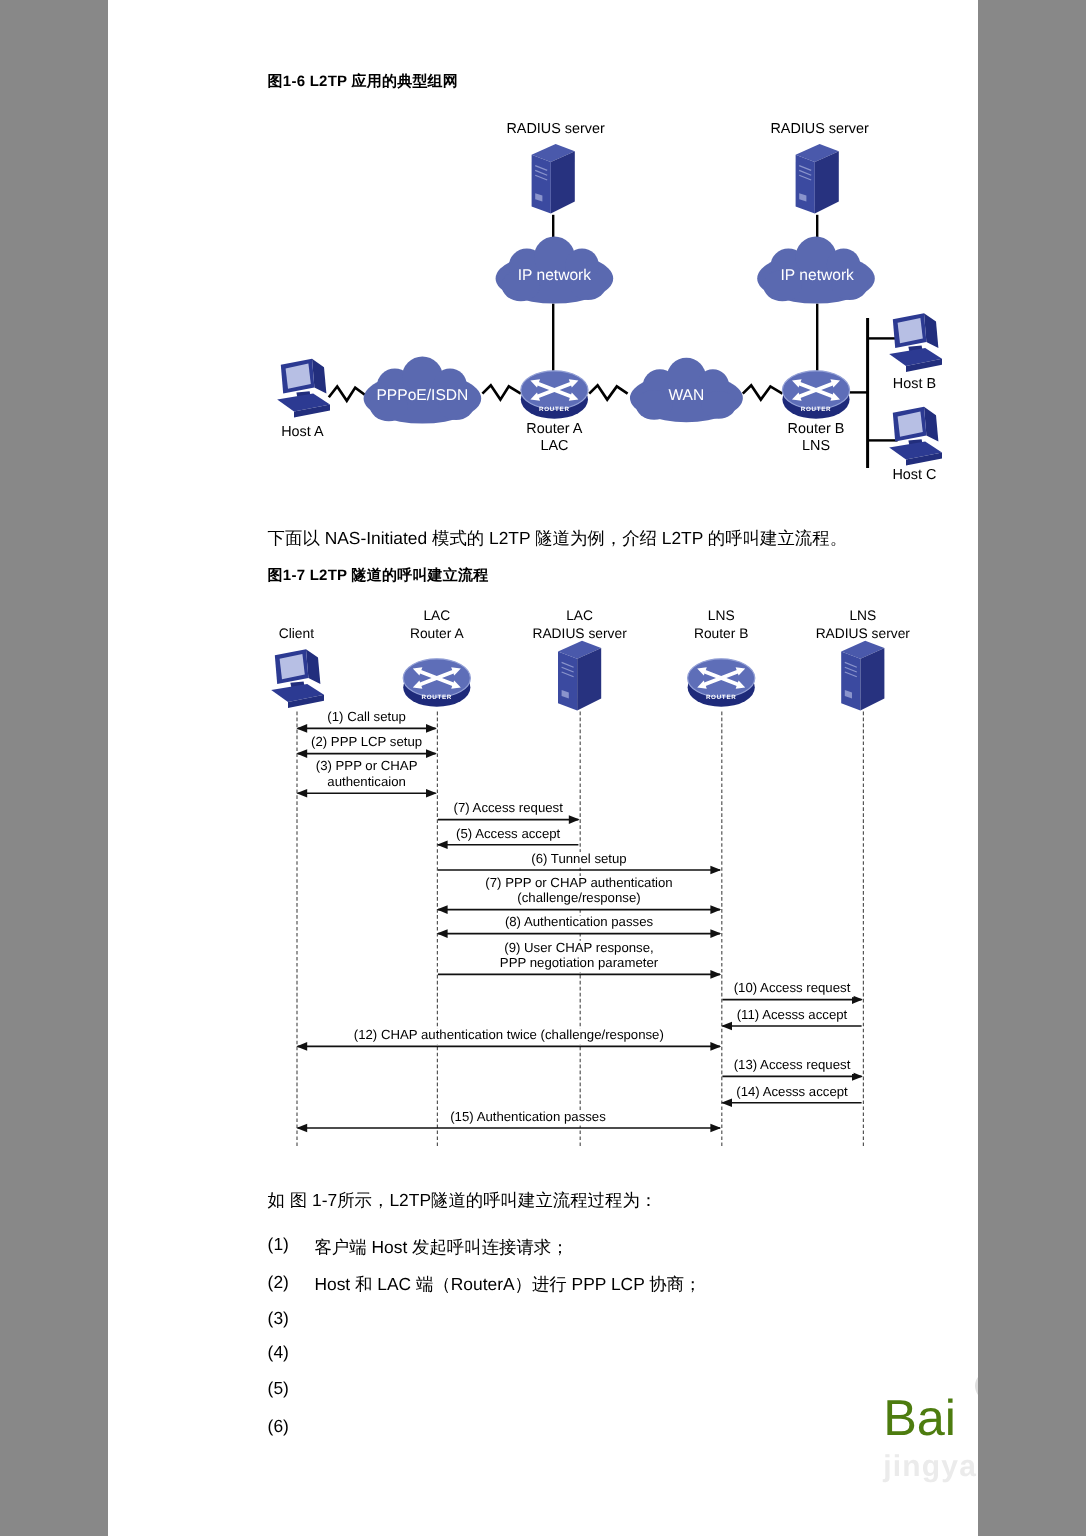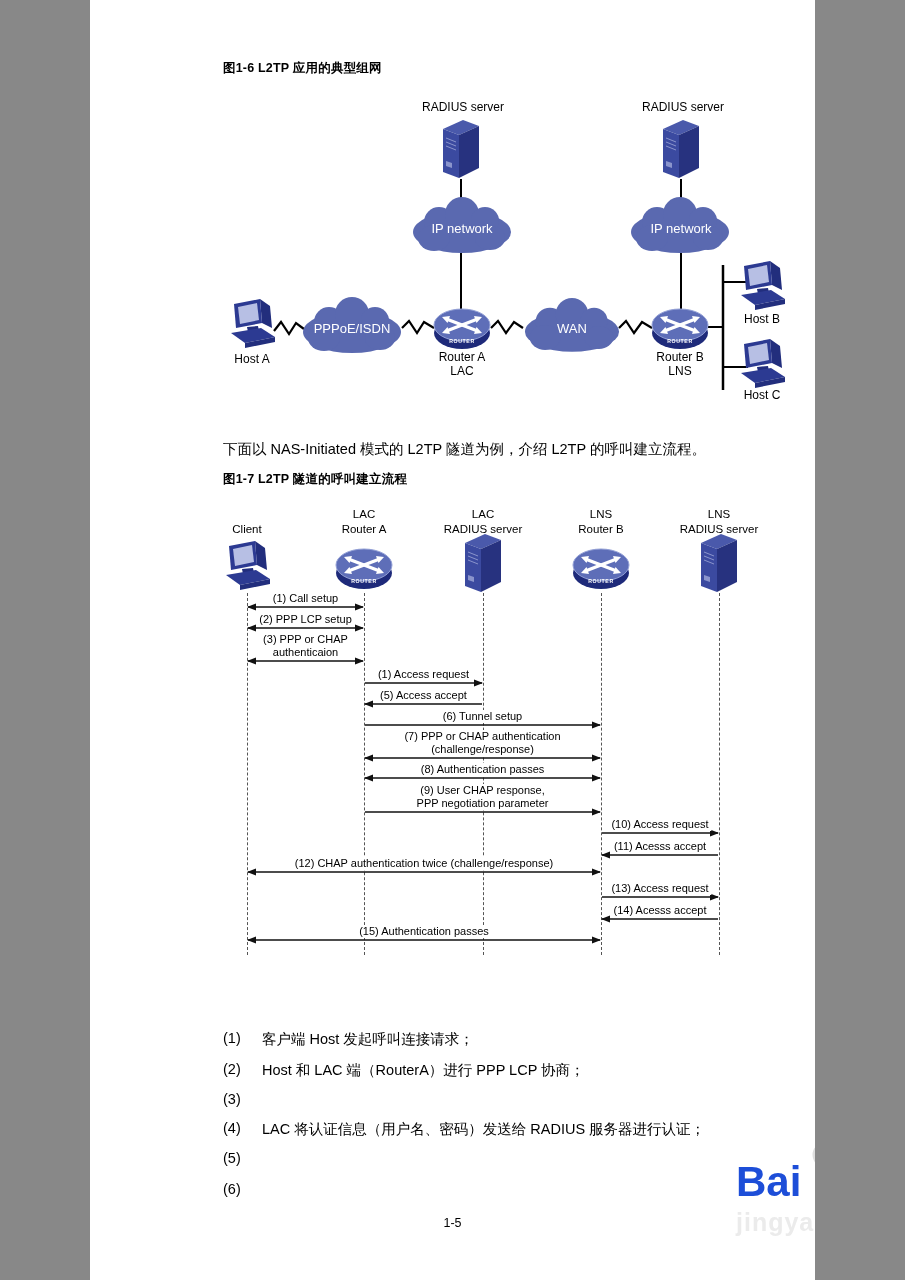--- a/index.html
+++ b/index.html
@@ -21,21 +21,21 @@
   .icon{position:absolute;}
   #seq-arrows{position:absolute;left:0;top:0;pointer-events:none;}
   #seq-arrows line{stroke:#111;stroke-width:1.3px;}
   #seq-arrows polygon{fill:#111;}
   .msg-label{position:absolute;transform:translateX(-50%);background:#fff;font-size:11px;
              line-height:13px;text-align:center;white-space:nowrap;padding:0 3px;}
   
   .flow-item-num{position:absolute;left:133px;font-size:14.5px;}
   .flow-item-text{position:absolute;left:172px;font-size:14.5px;white-space:nowrap;}
   
-  .wm{color:#1d4ed8;font-weight:bold;}
+  .wm{color:#4d7c0f;font-weight:normal;}
   .wm-url{color:#ebebeb;font-weight:bold;letter-spacing:1px;}
   .page-number{position:absolute;left:0;right:0;top:1216px;text-align:center;font-size:12.5px;}
 </style>
 </head>
 <body>
 
 <svg width="0" height="0" style="position:absolute" aria-hidden="true">
   <defs>
     <g id="icon-cloud">
       <ellipse cx="50" cy="34" rx="49" ry="21"></ellipse>
@@ -230,21 +230,21 @@
         <div>(1) Call setup</div>
       </div>
       <div class="msg-label" style="left: 95.5px; top: 108px;">
         <div>(2) PPP LCP setup</div>
       </div>
       <div class="msg-label" style="left: 95.5px; top: 128px;">
         <div>(3) PPP or CHAP</div>
         <div>authenticaion</div>
       </div>
       <div class="msg-label" style="left: 213.5px; top: 163px;">
-        <div>(1) Access request</div>
+        <div>(7) Access request</div>
       </div>
       <div class="msg-label" style="left: 213.5px; top: 184px;">
         <div>(5) Access accept</div>
       </div>
       <div class="msg-label" style="left: 272.5px; top: 205px;">
         <div>(6) Tunnel setup</div>
       </div>
       <div class="msg-label" style="left: 272.5px; top: 225px;">
         <div>(7) PPP or CHAP authentication</div>
         <div>(challenge/response)</div>
@@ -264,42 +264,41 @@
       </div>
       <div class="msg-label" style="left: 214px; top: 352px;">
         <div>(12) CHAP authentication twice (challenge/response)</div>
       </div>
       <div class="msg-label" style="left: 450px; top: 377px;">
         <div>(13) Access request</div>
       </div>
       <div class="msg-label" style="left: 450px; top: 399px;">
         <div>(14) Acesss accept</div>
       </div>
-      <div class="msg-label" style="left: 214px; top: 420px;">
+      <div class="msg-label" style="left: 230px; top: 420px;">
         <div>(15) Authentication passes</div>
       </div>
     </div>
 
+  <div class="abs body-text" style="left:133px;top:991px">如 图 1-7所示，L2TP隧道的呼叫建立流程过程为：</div>
   <div class="flow-item-num" style="top:1030px">(1)</div>
   <div class="flow-item-text" style="top:1030px">客户端 Host 发起呼叫连接请求；</div>
   <div class="flow-item-num" style="top:1061px">(2)</div>
   <div class="flow-item-text" style="top:1061px">Host 和 LAC 端（RouterA）进行 PPP LCP 协商；</div>
   <div class="flow-item-num" style="top:1091px">(3)</div>
   <div class="flow-item-num" style="top:1120px">(4)</div>
-  <div class="flow-item-text" style="top:1120px">LAC 将认证信息（用户名、密码）发送给 RADIUS 服务器进行认证；</div>
   <div class="flow-item-num" style="top:1150px">(5)</div>
   <div class="flow-item-num" style="top:1181px">(6)</div>
 
   <div class="abs wm" style="left:646px;top:1158px;font-size:42px">Bai</div>
   <svg class="abs" style="left:716px;top:1140px" width="72" height="66" viewBox="0 0 72 66">
     <g fill="#f7f7f7" stroke="#dedede" stroke-width="2.5">
       <ellipse cx="16" cy="16" rx="8" ry="10" transform="rotate(-18 16 16)"></ellipse>
       <ellipse cx="36" cy="9" rx="8" ry="10"></ellipse>
       <ellipse cx="56" cy="16" rx="8" ry="10" transform="rotate(18 56 16)"></ellipse>
       <path d="M36,22 C48,22 60,34 58,46 C56,58 46,62 36,62 C26,62 16,58 14,46 C12,34 24,22 36,22 Z"></path>
     </g>
     <text x="36" y="50" text-anchor="middle" font-size="20" font-weight="bold" fill="#dedede">du</text>
   </svg>
   <div class="abs wm" style="left:794px;top:1158px;font-size:42px">经验</div>
   <div class="abs wm-url" style="left:646px;top:1208px;font-size:25px">jingyan.baidu.com</div>
 
-  <div class="page-number">1-5</div>
 </div>
 
 </body></html>

